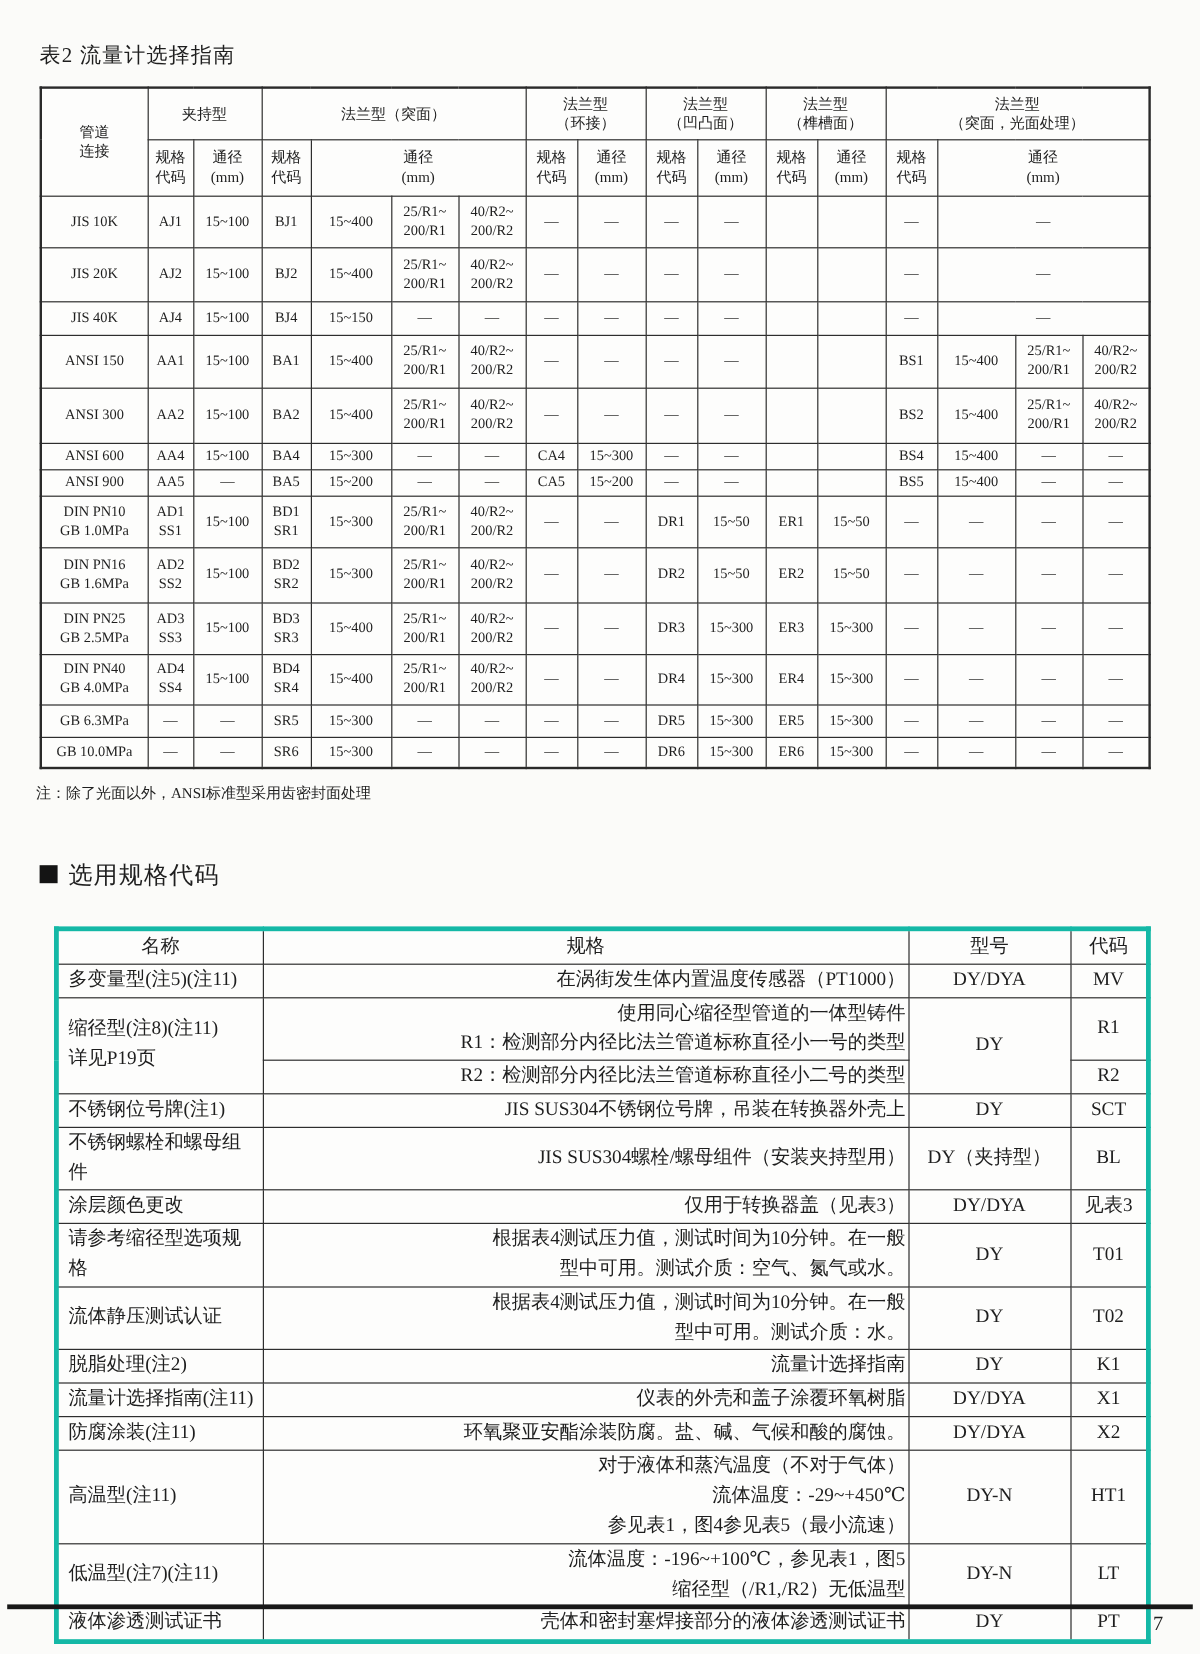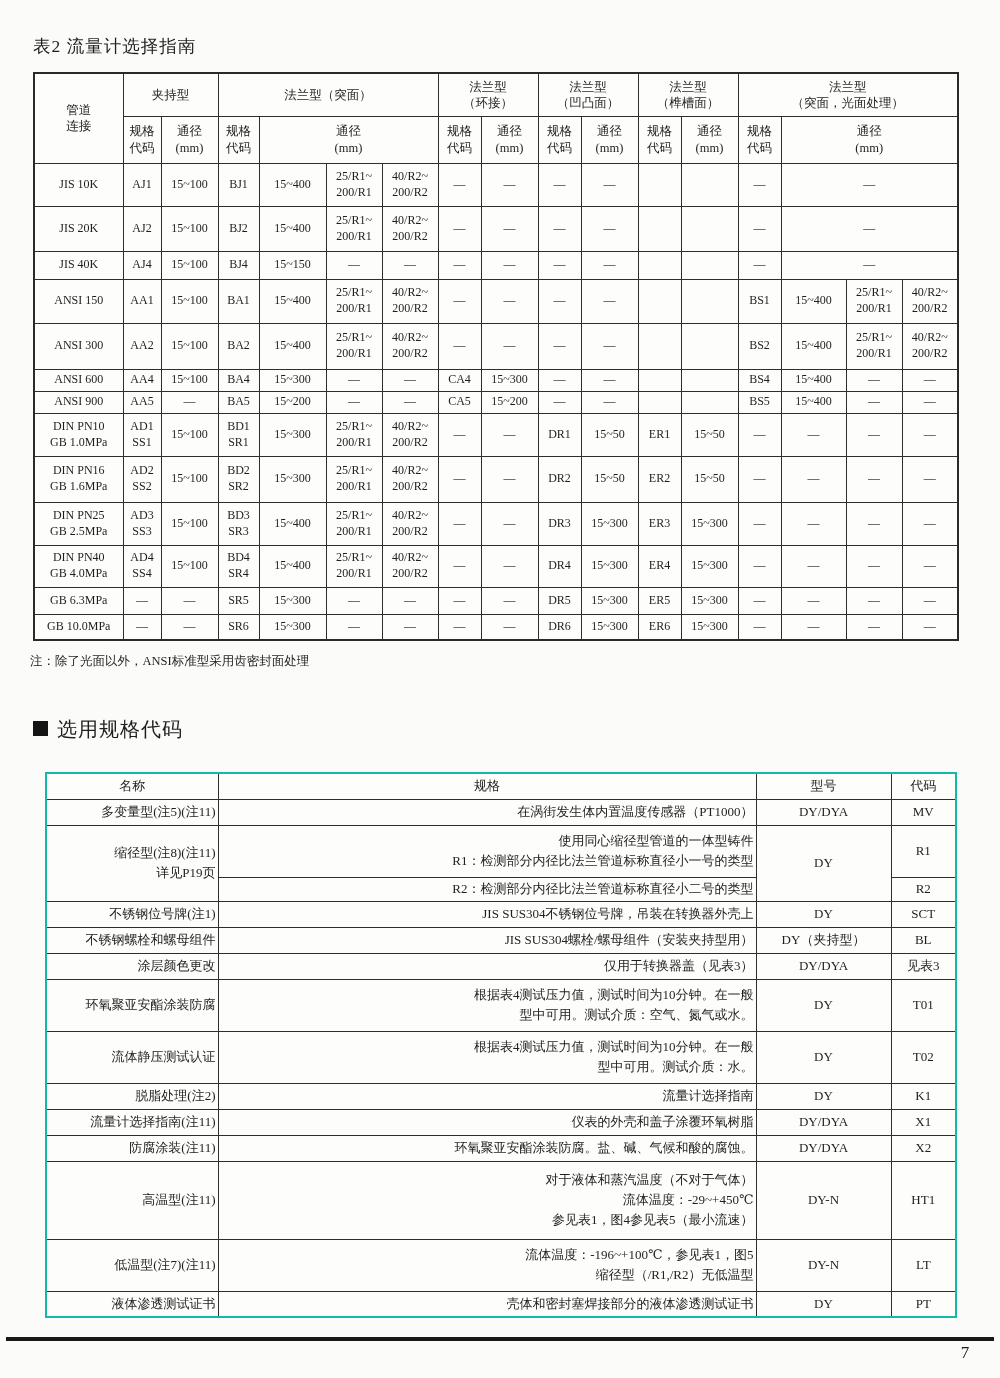--- a/index.html
+++ b/index.html
@@ -27,24 +27,24 @@
     overflow:hidden;
   }
   .t1 {
     position:absolute; left:33px; top:72px; width:924px;
     font-size:12px; line-height:1.3;
     border:2px solid #2a2a2a;
   }
   .t1 th { font-size:12.5px; }
   .t2 {
     position:absolute; left:45px; top:772px; width:910px;
-    font-size:13px; line-height:1.55;
-    border:2px solid #14b8a6;
-  }
-  .t2 .l  { text-align:right; padding-left:8px; }
+    font-size:16px; line-height:1.55;
+    border:4px solid #14b8a6;
+  }
+  .t2 .l  { text-align:left; padding-left:8px; }
   .t2 .l2 { text-align:right; padding-left:13px; }
   .notes {
     position:absolute; left:30px; top:651px;
     font-size:12.5px; line-height:1.65;
   }
   .notes .indent { padding-left:26px; }
   .section-title {
     position:absolute; left:33px; top:716px;
     font-size:20px; letter-spacing:1px;
   }
@@ -457,21 +457,21 @@
           <td>DY（夹持型）</td>
           <td>BL</td>
         </tr>
         <tr style="height: 26px;">
           <td class="l">涂层颜色更改</td>
           <td class="l2">仅用于转换器盖（见表3）</td>
           <td>DY/DYA</td>
           <td>见表3</td>
         </tr>
         <tr style="height: 52px;">
-          <td class="l">环氧聚亚安酯涂装防腐</td>
+          <td class="l">请参考缩径型选项规格</td>
           <td class="l2">根据表4测试压力值，测试时间为10分钟。在一般
 型中可用。测试介质：空气、氮气或水。</td>
           <td>DY</td>
           <td>T01</td>
         </tr>
         <tr style="height: 52px;">
           <td class="l">流体静压测试认证</td>
           <td class="l2">根据表4测试压力值，测试时间为10分钟。在一般
 型中可用。测试介质：水。</td>
           <td>DY</td>

